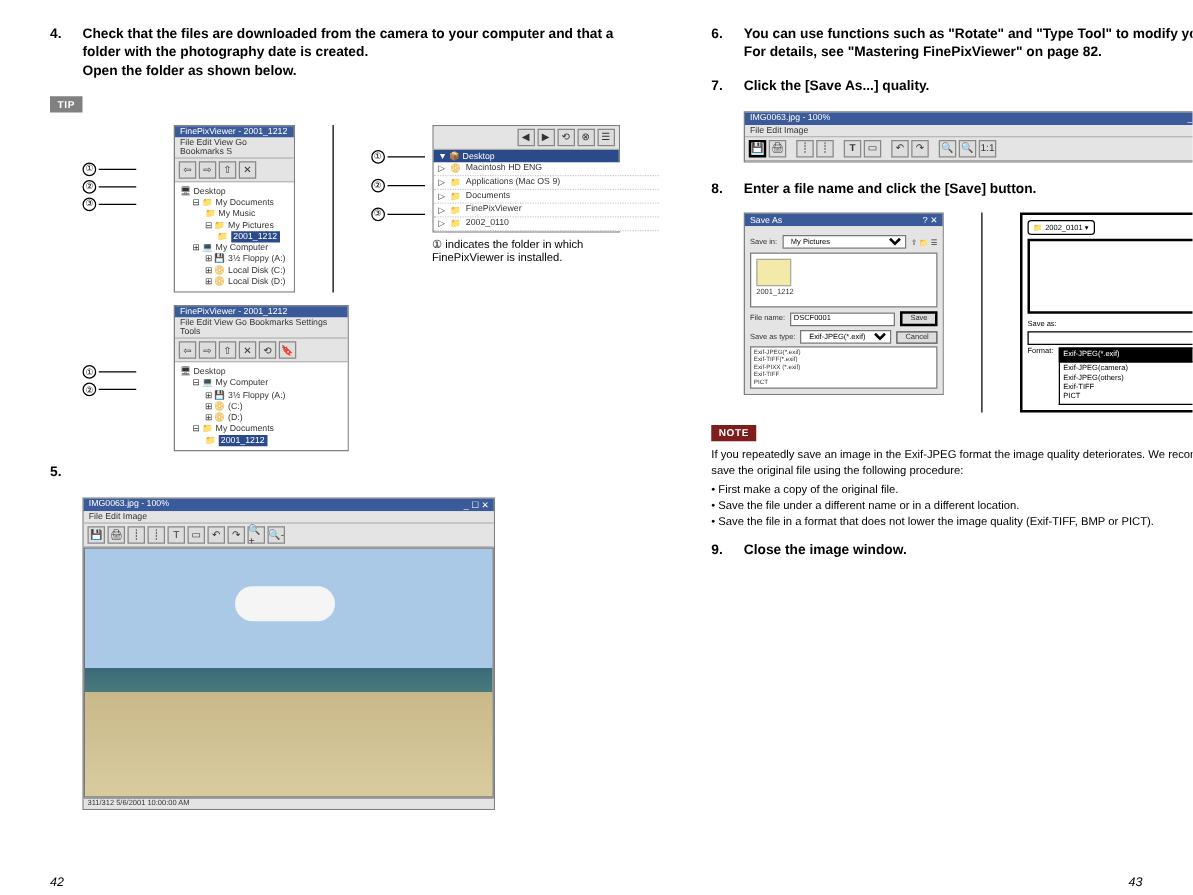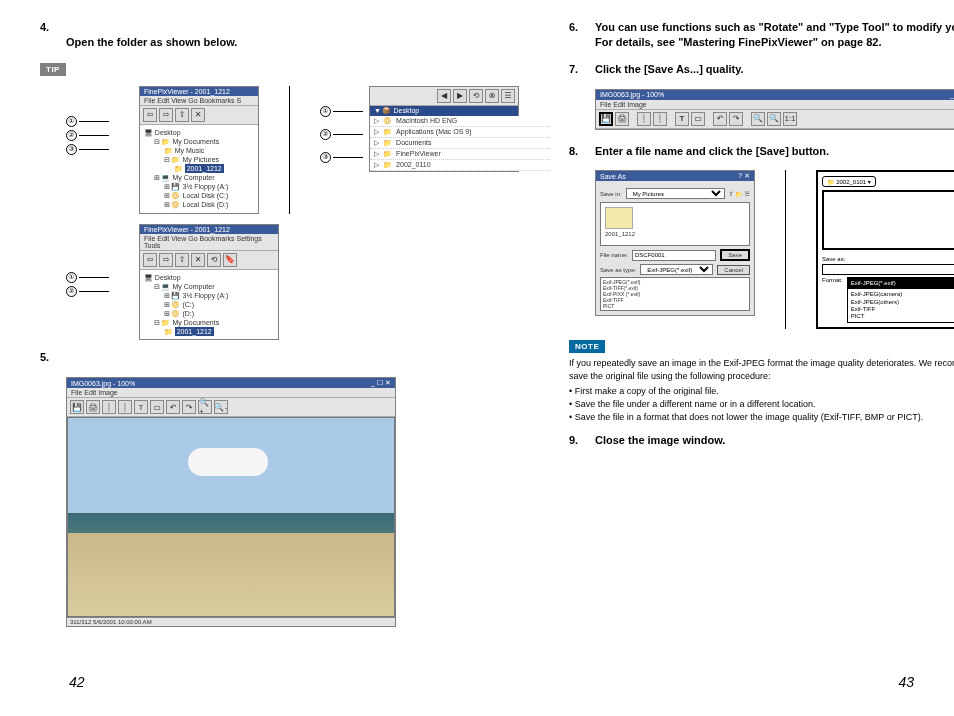--- a/index.html
+++ b/index.html
@@ -2,21 +2,21 @@
 <html><head>
 <meta charset="utf-8">
 <style>
 * { margin:0; padding:0; box-sizing:border-box; }
 body { font-family: Arial, Helvetica, sans-serif; font-size:11px; color:#000; background:#fff; width:954px; height:716px; position:relative; padding:20px 40px; display:flex; gap:50px; }
 .col { flex:1; }
 .step { margin-bottom:12px; }
 .step-head { display:flex; gap:10px; font-weight:bold; line-height:1.35; margin-bottom:4px; }
 .step-num { min-width:16px; }
 .tag { display:inline-block; background:#808080; color:#fff; font-size:8px; font-weight:bold; padding:2px 6px; margin-bottom:4px; letter-spacing:.5px; }
-.tag.note { background:#0369a1; }
+.tag.note { background:#7f1d1d; }
 .body-text { font-size:10px; line-height:1.35; margin-left:0; }
 .or { font-weight:bold; margin:8px 0 8px 26px; }
 .figrow { display:flex; gap:30px; margin:6px 0 10px 26px; align-items:flex-start; }
 .divider { width:1px; background:#000; align-self:stretch; }
 .fig { border:1px solid #808080; background:#efefef; font-size:7px; color:#333; position:relative; }
 .fig .titlebar { background:#3a5a9a; color:#fff; padding:1px 4px; font-size:7px; display:flex; justify-content:space-between; align-items:center; }
 .fig .menubar { background:#e4e4e4; padding:1px 4px; font-size:7px; border-bottom:1px solid #aaa; }
 .fig .toolbar { background:#e4e4e4; padding:2px 3px; border-bottom:1px solid #aaa; display:flex; gap:2px; }
 .tbtn { width:14px; height:14px; border:1px solid #888; background:#ddd; display:inline-flex; align-items:center; justify-content:center; font-size:8px; }
 .tree { padding:3px 4px; background:#fff; line-height:1.3; }
@@ -38,39 +38,39 @@
 .saveas .body { background:#e4e4e4; padding:4px; }
 .field { display:flex; gap:4px; align-items:center; margin-top:3px; font-size:6px; }
 .field input,.field select { flex:1; font-size:6px; height:11px; border:1px solid #777; background:#fff; padding:0 2px; }
 .btn { border:1px solid #555; background:#ddd; font-size:6px; padding:1px 6px; }
 .macfolder { width:180px; background:#fff; }
 .macfolder .row { display:flex; align-items:center; gap:4px; padding:1px 4px; border-bottom:1px dotted #ccc; }
 .macfolder .row .tri { font-size:7px; }
 .note-body { font-size:9px; line-height:1.4; }
 .note-body ul { list-style:none; margin-top:3px; }
 .note-body li::before { content:"•  "; }
-.pagenum { position:absolute; bottom:26px; font-style:italic; font-size:14px;margin-left:29px; }
+.pagenum { position:absolute; bottom:4px; font-style:italic; font-size:10px; }
 .pagenum.left { left:40px; }
 .pagenum.right { right:40px; }
 .mac-save { width:210px; background:#fff; border:2px solid #000; padding:4px; font-size:6px; }
 .mac-save .list { border:2px solid #000; height:60px; margin:3px 0; }
 .mac-save .saverow { display:flex; gap:6px; align-items:flex-start; }
 .mac-save .fmt { border:1.5px solid #000; padding:2px 3px; }
 .status { background:#e4e4e4; font-size:6px; padding:1px 3px; border-top:1px solid #888;}
 </style>
 </head>
 <body>
 
 <div class="col">
 
   <div class="step">
     <div class="step-head">
       <span class="step-num">4.</span>
       <span>
-        <br>
+        <span>Check that the files are downloaded from the camera to your computer and that a folder with the photography date is created.</span><br>
         <span>Open the folder as shown below.</span>
       </span>
     </div>
   </div>
 
   <span class="tag">TIP</span>
 
   <div class="figrow">
     <div class="ptr-col">
       <div class="arrow-line">
@@ -136,20 +136,21 @@
             </div>
           <div style="background:#2a4a8a;color:#fff;padding:1px 4px;font-size:7px">▼ 📦 <span>Desktop</span></div>
           <div class="macfolder">
             <div class="row"><span class="tri">▷</span>📀 <span>Macintosh HD ENG</span></div>
             <div class="row"><span class="tri">▷</span>📁 <span>Applications (Mac OS 9)</span></div>
             <div class="row"><span class="tri">▷</span>📁 <span>Documents</span></div>
             <div class="row"><span class="tri">▷</span>📁 <span>FinePixViewer</span></div>
             <div class="row"><span class="tri">▷</span>📁 <span>2002_0110</span></div>
           </div>
         </div>
+        <div class="caption">① indicates the folder in which FinePixViewer is installed.</div>
       </div>
     </div>
   </div>
 
 
   <div class="figrow" style="margin-left:26px">
     <div class="ptr-col" style="margin-top:48px">
       <div class="arrow-line">
           <span class="circnum">①</span>
           <span class="line"></span>

